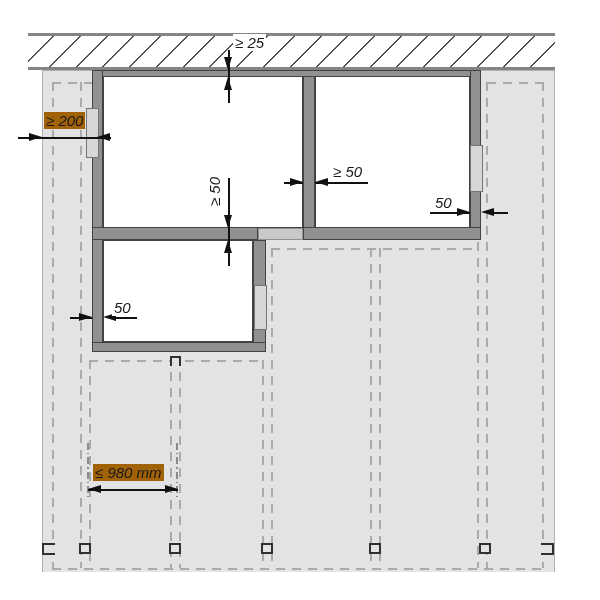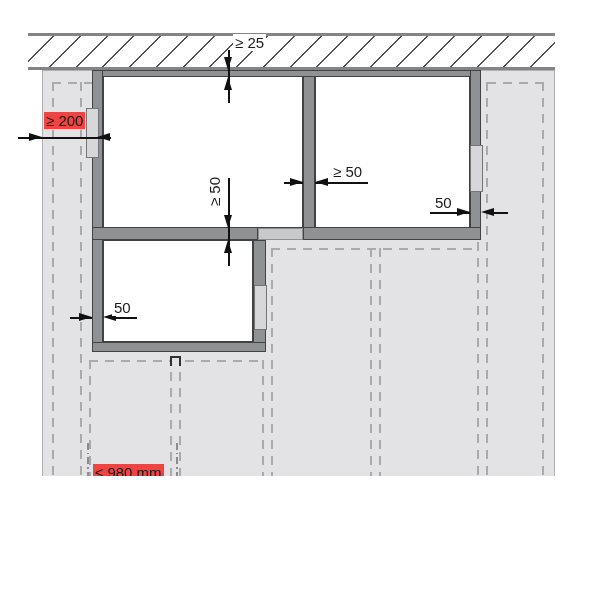--- a/index.html
+++ b/index.html
@@ -1,17 +1,17 @@
 <!DOCTYPE html>
 <html><head>
 <meta charset="utf-8">
 <style>
   html,body{margin:0;padding:0;background:#fff;}
-  .stage{position:relative;width:600px;height:476px;background:#ffffff;overflow:hidden;
-         font-family:"Liberation Sans", sans-serif;color:#1a1a1a;}
+  .stage{position:relative;width:600px;height:572px;background:#ffffff;overflow:hidden;
+         font-family:"Liberation Sans", sans-serif;color:#1a1a1a;font-style:italic;}
   .abs{position:absolute;box-sizing:border-box;}
 
   
   .band{background:
         repeating-linear-gradient(135deg, transparent 0 17.5px, #505254 17.5px 18.9px);
         background-color:#fff;border-top:3px solid #828486;border-bottom:3px solid #828486;}
 
   
   .panel{background:#e3e3e5;border:1px solid #b0b0b2;}
 
@@ -32,21 +32,21 @@
   
   .dl{background:#111;}
   .ar{width:0;height:0;}
   .ar-r{border-top:4.5px solid transparent;border-bottom:4.5px solid transparent;border-left:13px solid #111;}
   .ar-l{border-top:4.5px solid transparent;border-bottom:4.5px solid transparent;border-right:13px solid #111;}
   .ar-d{border-left:4.5px solid transparent;border-right:4.5px solid transparent;border-top:13px solid #111;}
   .ar-u{border-left:4.5px solid transparent;border-right:4.5px solid transparent;border-bottom:13px solid #111;}
 
   .lbl{font-size:15px;line-height:17px;white-space:nowrap;padding:0 2px;}
   .lbl.onwhite{background:#ffffff;}
-  .lbl.onpanel{background:#ef4444;}
+  .lbl.onpanel{background:#a16207;}
   .lbl.vert{writing-mode:vertical-rl;transform:rotate(180deg);padding:2px 0;background:#ffffff;}
 </style>
 </head>
 <body>
 
 <div class="stage">
 
   <div class="abs band" style="left:28px;top:33px;width:527px;height:37px;"></div>
 
   <div class="abs panel" style="left:42px;top:70px;width:513px;height:511px;"></div>

